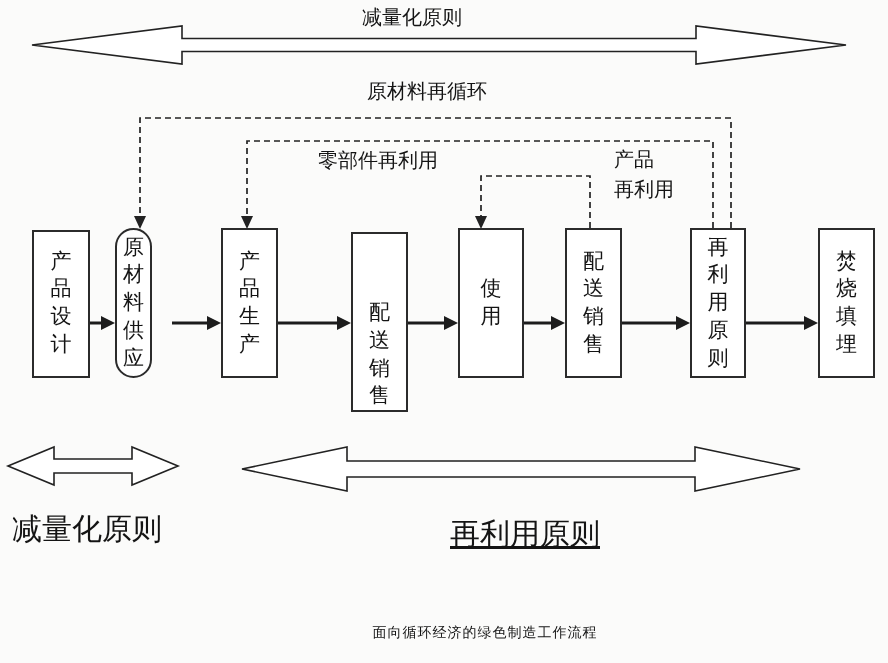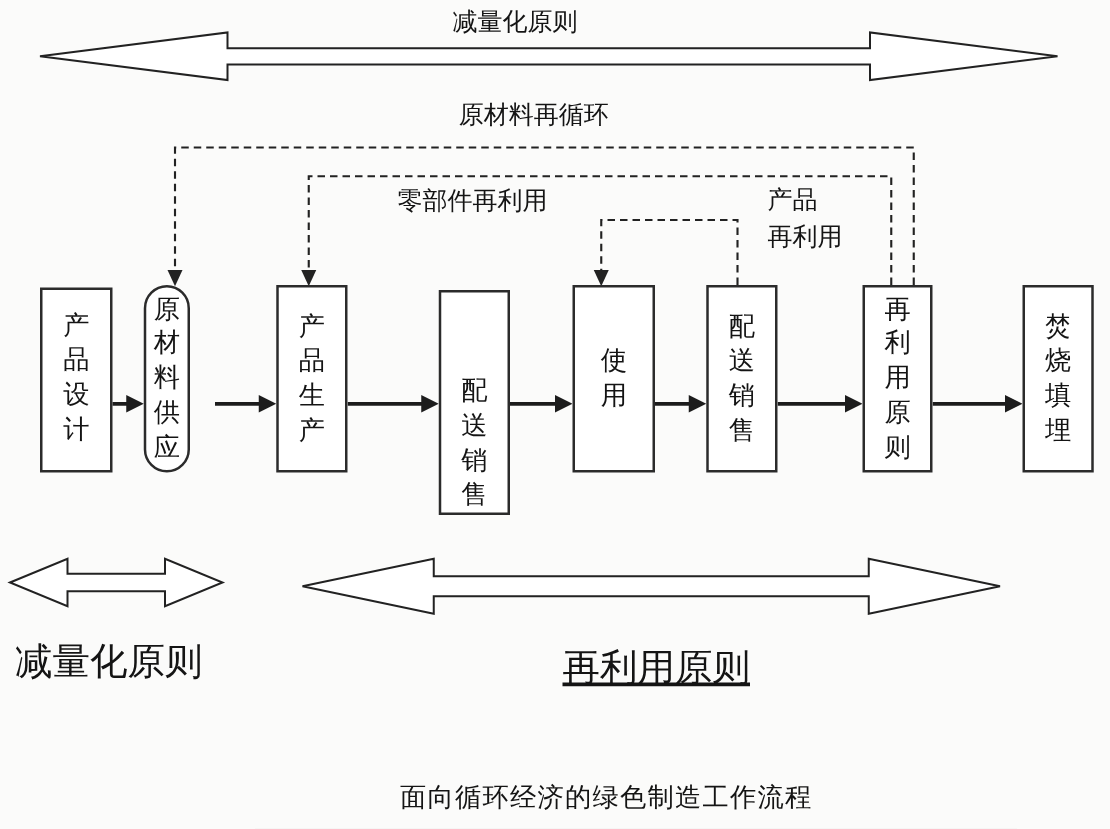--- a/index.html
+++ b/index.html
@@ -4,21 +4,21 @@
 <style>
   html,body{margin:0;padding:0;}
   body{background:#ddd;font-family:"DejaVu Sans","Liberation Sans",sans-serif;}
   .canvas{position:relative;width:888px;height:663px;background:#fbfbfa;overflow:hidden;color:#141414;margin:0 auto;}
   .layer{position:absolute;left:0;top:0;width:888px;height:663px;}
   .label{position:absolute;font-size:20px;color:#141414;white-space:nowrap;}
   .center{text-align:center;}
   .box{position:absolute;background:#fff;border:2px solid #2b2b2b;display:flex;align-items:center;justify-content:center;box-sizing:border-box;}
   .vtext{display:block;width:1.1em;word-break:break-all;line-height:1.32;font-size:21px;text-align:center;}
   .big{font-size:30px;}
-  .title{font-size:21px;letter-spacing:1px;}
+  .title{font-size:14px;letter-spacing:1px;}
 </style>
 </head>
 <body>
 
 <div class="canvas">
 
   <svg class="layer" width="888" height="663" viewBox="0 0 888 663">
 
     <polygon points="32,45 182,26 182,38.5 696,38.5 696,26 846,45 696,64 696,51.5 182,51.5 182,64" fill="#ffffff" stroke="#222" stroke-width="1.6"></polygon>
 

